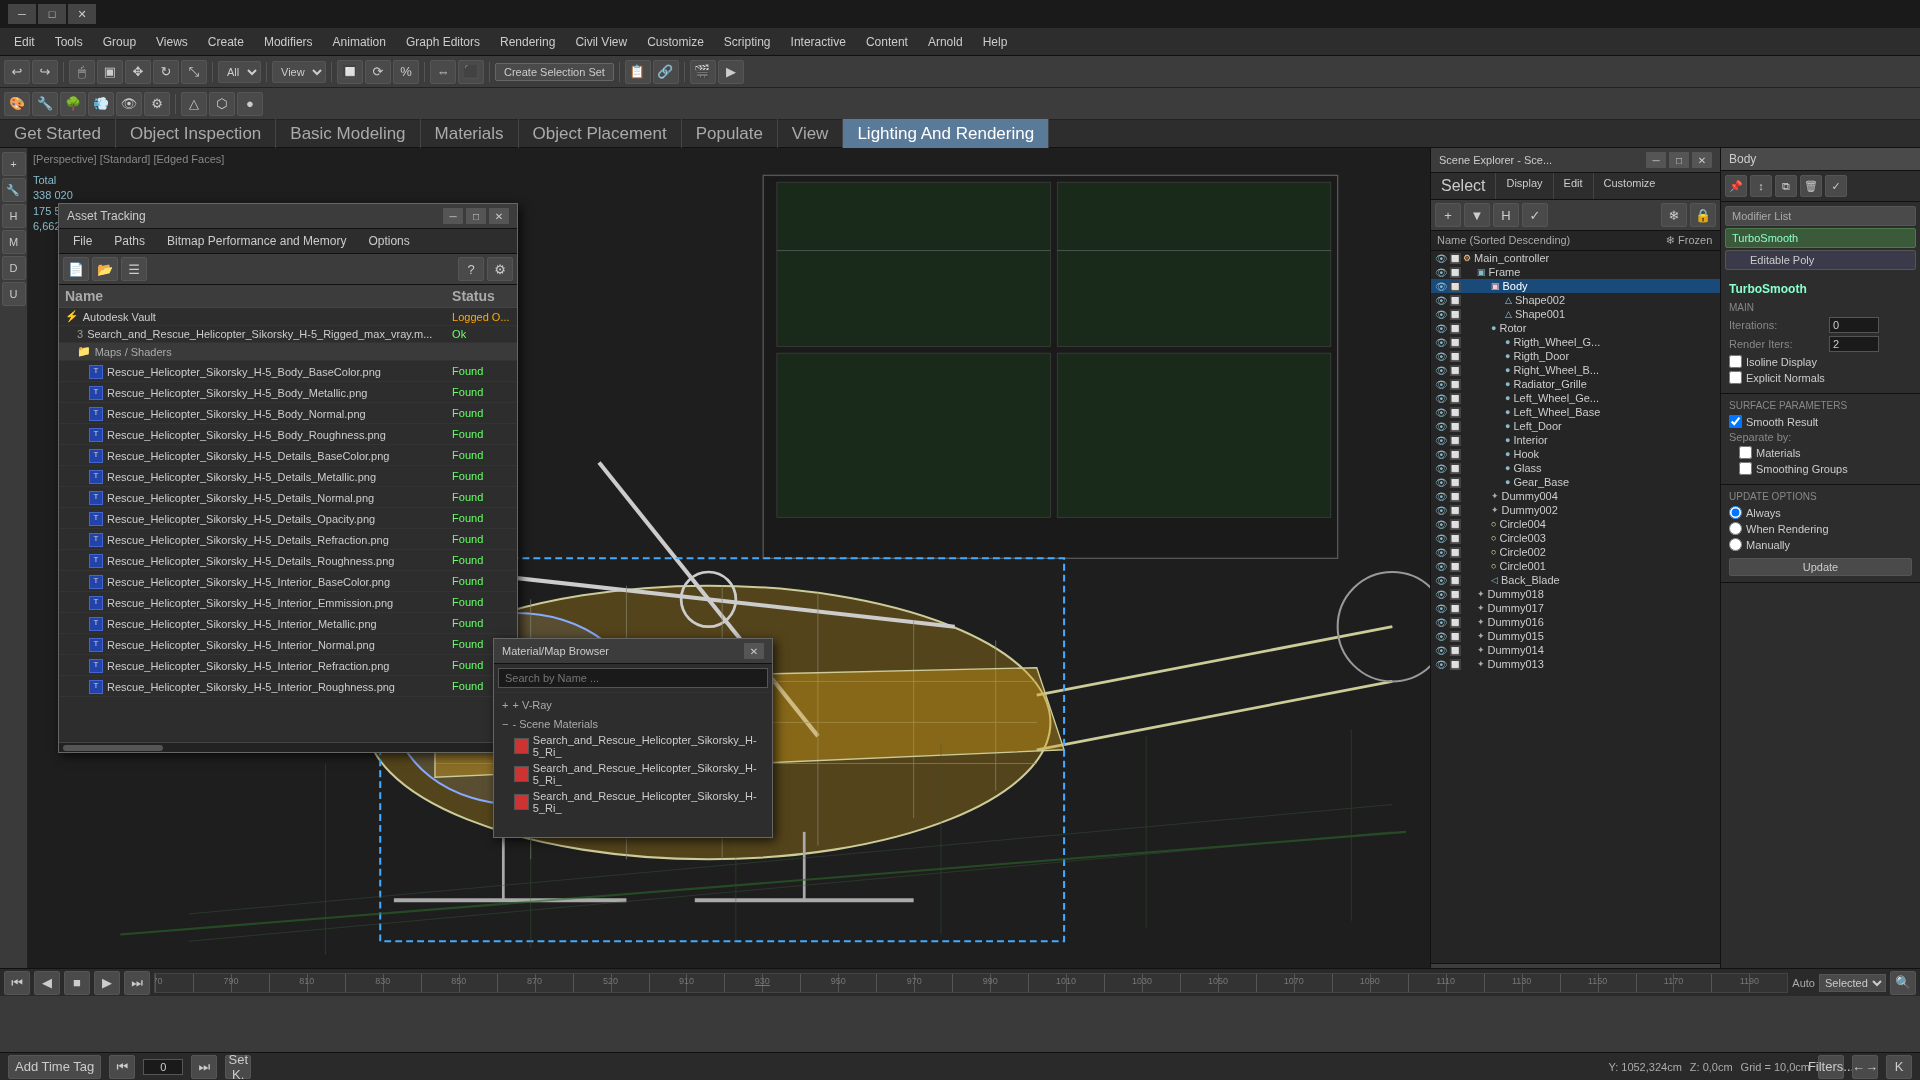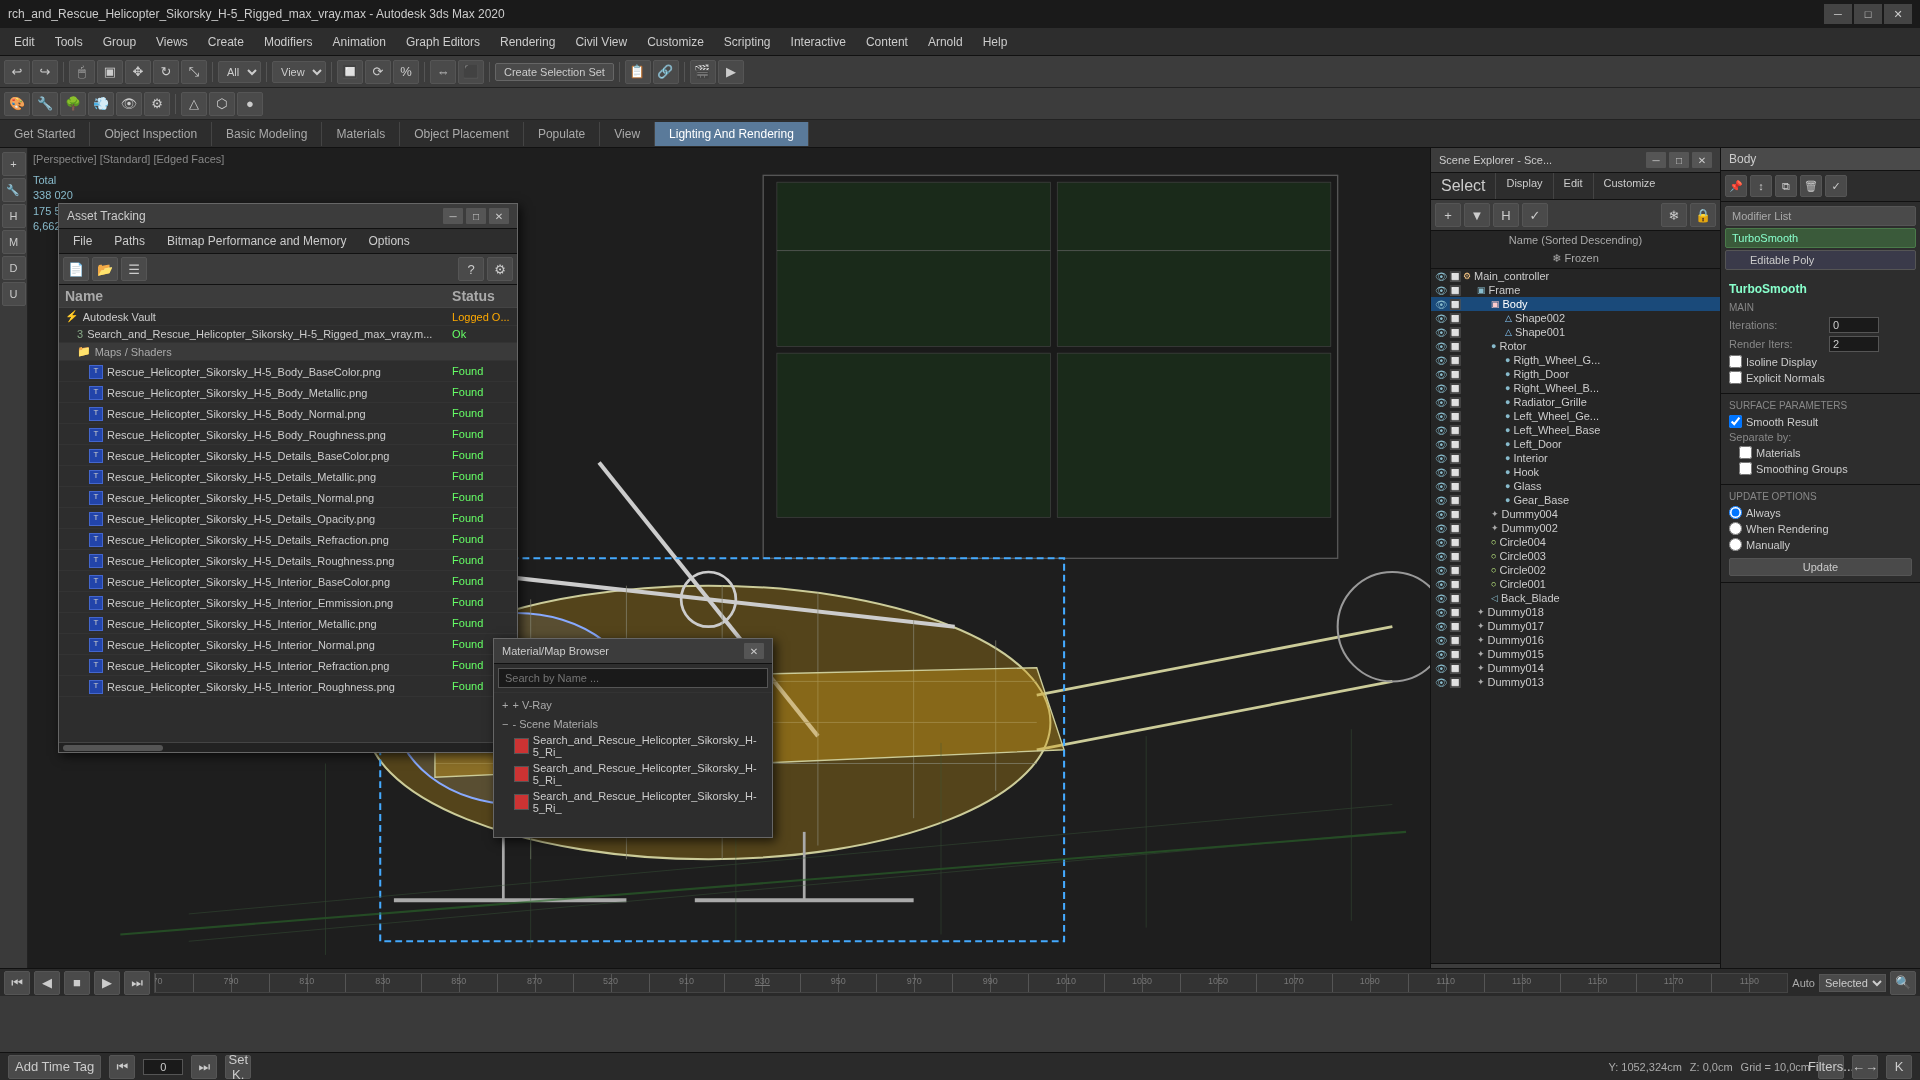--- a/index.html
+++ b/index.html
@@ -20,21 +20,21 @@
     .tb-btn { width: 26px; height: 24px; background: #4a4a4a; border: 1px solid #555; color: #ccc; cursor: pointer; display: flex; align-items: center; justify-content: center; font-size: 13px; border-radius: 2px; }
     .tb-sep { width: 1px; height: 20px; background: #555; margin: 0 3px; }
     .tb-dropdown { height: 22px; background: #4a4a4a; border: 1px solid #555; color: #ccc; font-size: 11px; padding: 0 4px; border-radius: 2px; }
     .create-sel-btn { background: #4a4a4a; border: 1px solid #666; color: #ccc; font-size: 11px; padding: 2px 8px; cursor: pointer; border-radius: 2px; white-space: nowrap; }
 
     
     #toolbar2 { background: #3c3c3c; height: 32px; display: flex; align-items: center; padding: 0 4px; gap: 2px; border-bottom: 1px solid #222; }
 
     
     #tab-bar { background: #2d2d2d; height: 28px; display: flex; align-items: center; padding: 0; border-bottom: 1px solid #111; }
-    .tab { padding: 5px 14px; color: #aaa; cursor: pointer; font-size: 12px; border-right: 1px solid #444; }
+    .tab { padding: 5px 14px; color: #aaa; cursor: pointer; font-size: 17px; border-right: 1px solid #444; }
     .tab.active { background: #5a7a9a; color: #fff; }
 
     
     #left-icons { width: 28px; background: #3a3a3a; display: flex; flex-direction: column; align-items: center; padding: 4px 0; gap: 2px; border-right: 1px solid #222; }
     .icon-btn { width: 24px; height: 24px; background: #4a4a4a; border: 1px solid #555; display: flex; align-items: center; justify-content: center; cursor: pointer; font-size: 11px; color: #ccc; border-radius: 2px; }
 
     
     #viewport { flex: 1; background: #1e1e1e; position: relative; overflow: hidden; }
     #viewport-label { position: absolute; top: 5px; left: 5px; color: #888; font-size: 11px; }
     #viewport-stats { position: absolute; top: 25px; left: 5px; color: #8bc; font-size: 11px; line-height: 1.4; }
@@ -93,31 +93,30 @@
 
     
     #status-bar { background: #2a2a2a; height: 28px; display: flex; align-items: center; padding: 0 8px; border-top: 1px solid #111; position: absolute; bottom: 0; left: 0; right: 0; gap: 8px; font-size: 11px; color: #aaa; }
     #timeline { background: #2a2a2a; height: 28px; display: flex; align-items: center; padding: 0 8px; border-top: 1px solid #111; position: absolute; bottom: 28px; left: 0; right: 0; gap: 4px; font-size: 11px; color: #aaa; overflow: hidden; }
 
     
     ::-webkit-scrollbar { width: 8px; height: 8px; }
     ::-webkit-scrollbar-track { background: #222; }
     ::-webkit-scrollbar-thumb { background: #555; border-radius: 2px; }
 
-    .scene-header-bar { background: #252525; padding: 3px 6px; border-bottom: 1px solid #111; display: flex; align-items: center; gap: 6px; font-size: 11px; color: #aaa; flex-direction: column; }
+    .scene-header-bar { background: #252525; padding: 3px 6px; border-bottom: 1px solid #111; display: flex; gap: 6px; font-size: 11px; color: #aaa; }
     .col-name { flex: 1; }
     .col-frozen { width: 50px; text-align: center; }
 
     .small-win-btn { width: 20px; height: 16px; background: #555; border: none; color: #ccc; cursor: pointer; display: flex; align-items: center; justify-content: center; font-size: 10px; border-radius: 1px; }
   </style>
 </head>
 <body>
 
 <div id="title-bar">
-  <span>rch_and_Rescue_Helicopter_Sikorsky_H-5_Rigged_max_vray.max - Autodesk 3ds Max 2020</span>
   <div class="win-controls">
     <button class="win-btn">─</button>
     <button class="win-btn">□</button>
     <button class="win-btn close">✕</button>
   </div>
 </div>
 
 <div id="menu-bar">
     <div class="menu-item">Edit</div>
     <div class="menu-item">Tools</div>

